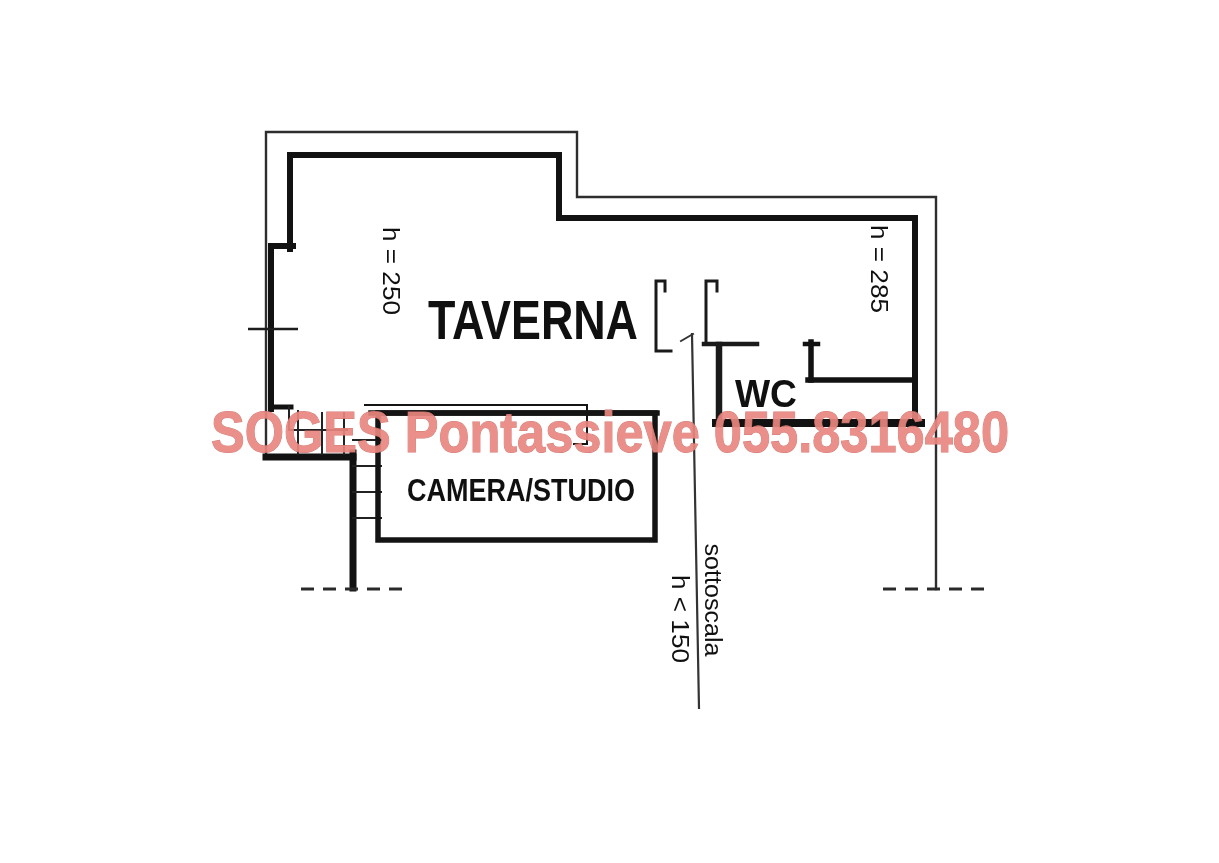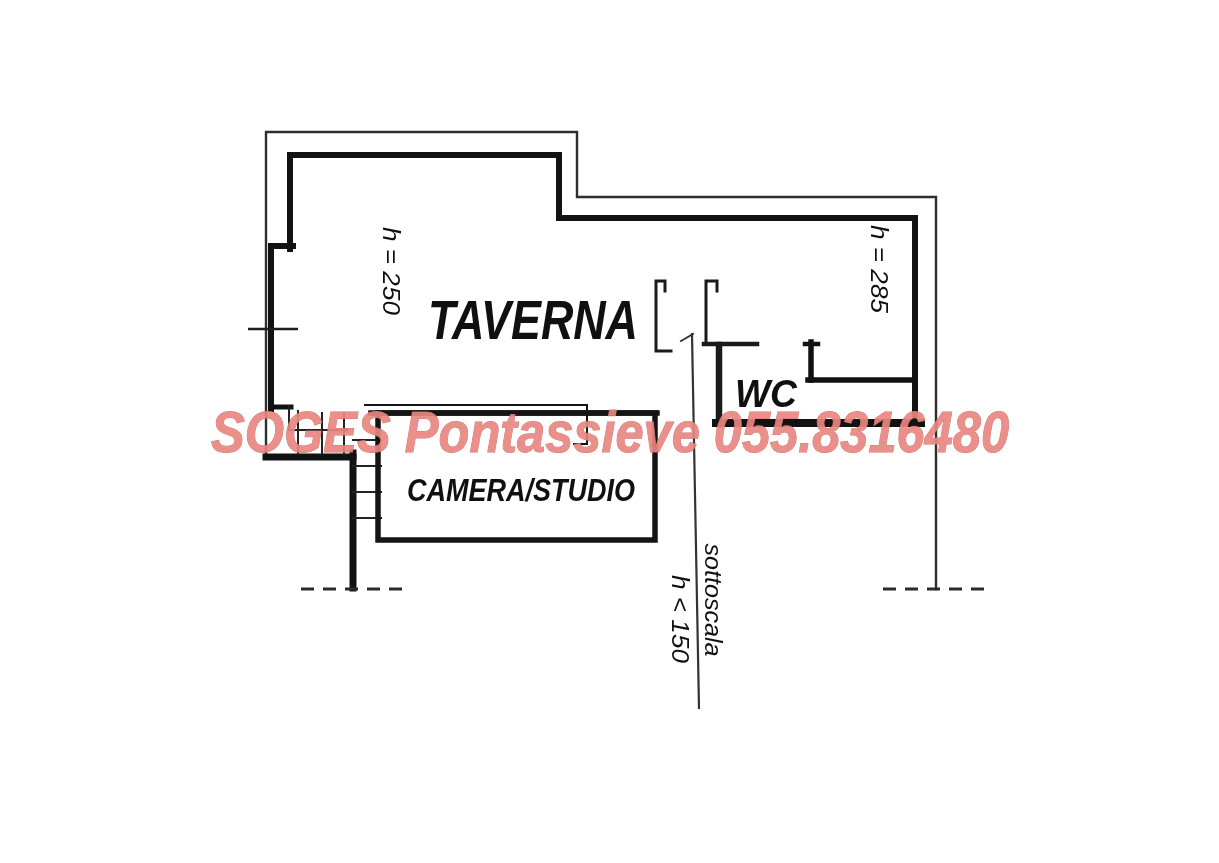--- a/index.html
+++ b/index.html
@@ -2,21 +2,20 @@
 <html><head>
 <meta charset="utf-8">
 <style>
   html,body{margin:0;padding:0;background:#ffffff;}
   .canvas{
     position:relative;
     width:1066px;height:863px;
     background:#ffffff;
     overflow:hidden;
     font-family:"Liberation Sans", sans-serif;
-    font-style:italic;
   }
   svg{position:absolute;left:0;top:0;}
   svg text{
     font-family:"Liberation Sans", sans-serif;
     fill:#101010;
   }
   .room-label{font-weight:bold;}
   .height-label{font-weight:400;}
   .watermark{
     font-weight:bold;

